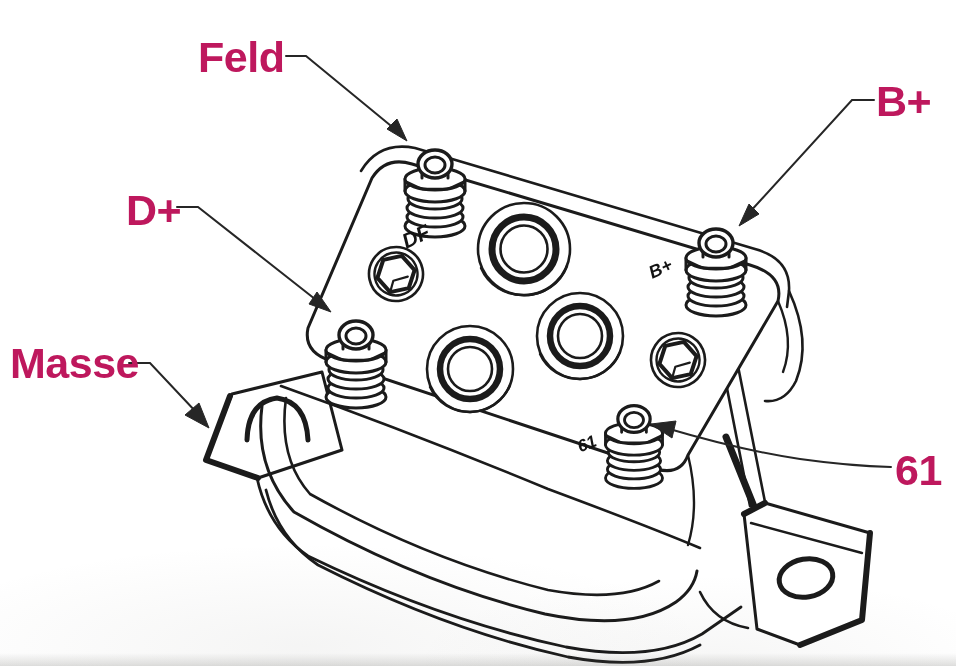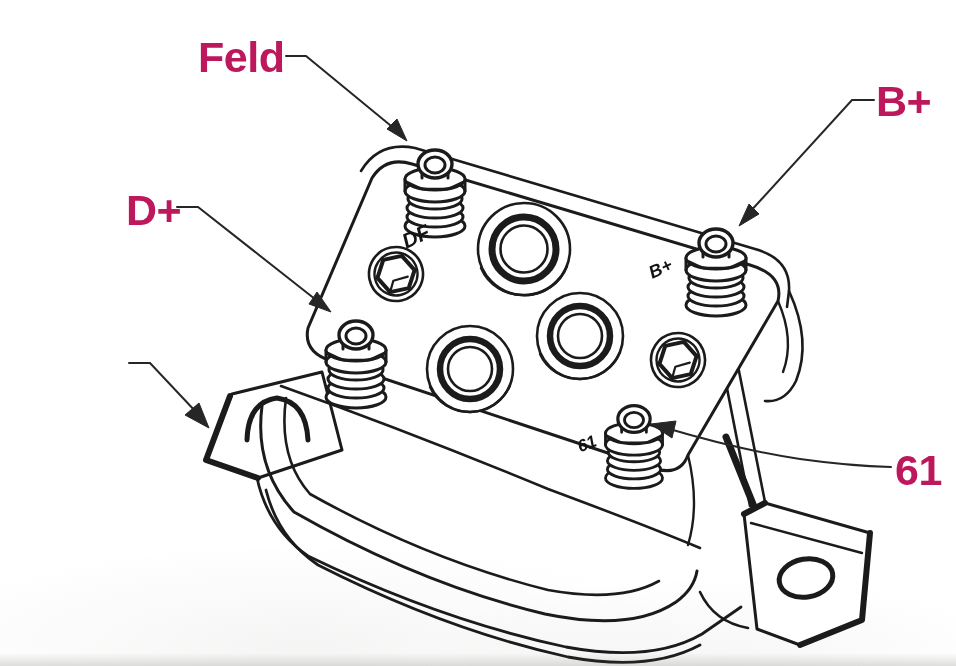--- a/index.html
+++ b/index.html
@@ -178,16 +178,17 @@
       <polygon class="arrow" points="209,428 185,415 199,403"></polygon>
 
       <path class="leader" d="M 666,428 Q 740,450 800,459 Q 850,466 891,467"></path>
       <polygon class="arrow" points="651,424 672,438 676,421"></polygon>
     </g>
   </svg>
 
   <div class="callout" style="left:198px;top:36px;">Feld</div>
   <div class="callout" style="left:876px;top:80px;">B+</div>
   <div class="callout" style="left:126px;top:189px;">D+</div>
+  <div class="callout" style="left:10px;top:342px;">Masse</div>
   <div class="callout" style="left:895px;top:449px;">61</div>
 
   <div class="bottom-strip"></div>
 </div>
 
 </body></html>

